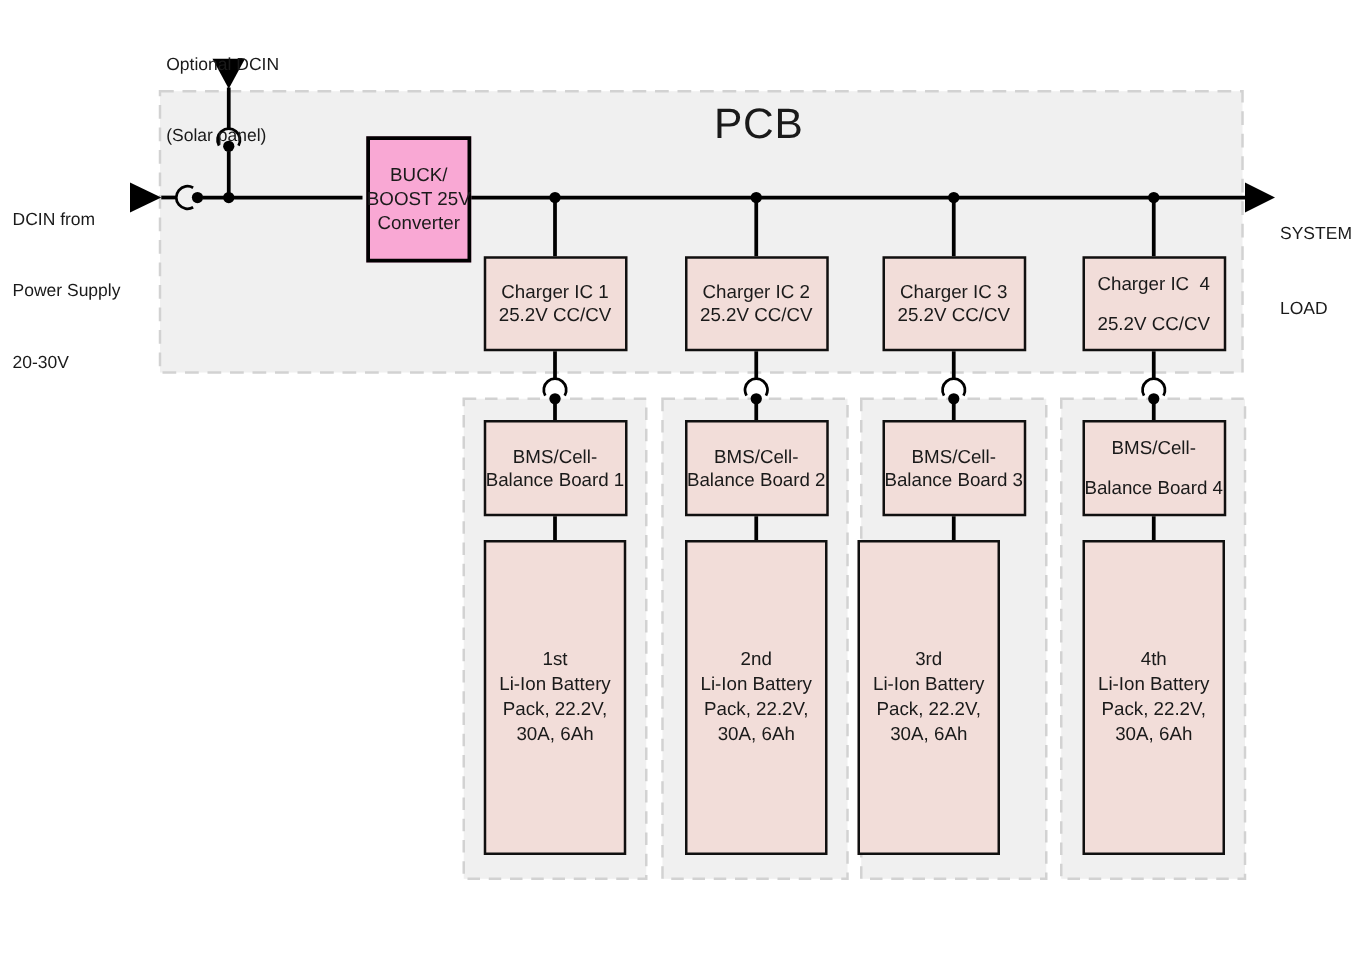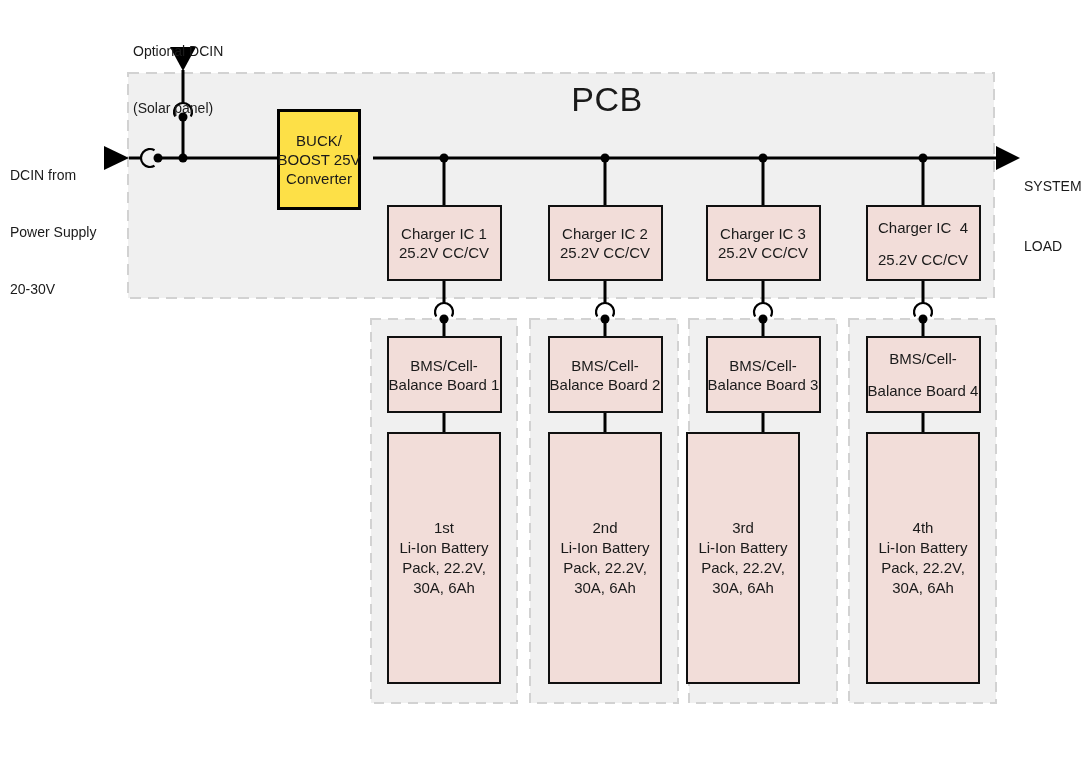--- a/index.html
+++ b/index.html
@@ -9,21 +9,21 @@
     --wire:#000000;
   }
   html,body{margin:0;padding:0;background:#fff;}
   body{width:1087px;height:768px;font-family:"Liberation Sans",sans-serif;color:#1a1a1a;}
   .stage{position:relative;width:1087px;height:768px;overflow:hidden;background:#fff;}
   svg.wires{position:absolute;left:0;top:0;z-index:1;}
 
   .box{position:absolute;z-index:2;display:flex;flex-direction:column;align-items:center;
        justify-content:center;text-align:center;font-size:15px;line-height:19px;box-sizing:border-box;}
   .box .line{white-space:pre;}
-  .buck{left:277px;top:109px;width:84px;height:101px;background:#fde047;border:3px solid #000;}
+  .buck{left:293px;top:109px;width:84px;height:101px;background:#f9a8d4;border:3px solid #000;}
   .charger{top:205px;width:115px;height:76px;background:var(--block_fill);border:2.5px solid #101010;}
   .bms{top:336px;width:115px;height:77px;background:var(--block_fill);border:2.5px solid #101010;}
   .battery{top:432px;width:114px;height:252px;background:var(--block_fill);border:2.5px solid #101010;line-height:20px;}
 
   .col1 .charger,.col1 .bms{left:386.5px;} .col1 .battery{left:387px;}
   .col2 .charger,.col2 .bms{left:547.5px;} .col2 .battery{left:548px;}
   .col3 .charger,.col3 .bms{left:705.5px;} .col3 .battery{left:686px;}
   .col4 .charger,.col4 .bms{left:865.5px;gap:13px;} .col4 .battery{left:866px;}
 
   .lbl{position:absolute;z-index:3;font-size:14px;line-height:19px;white-space:pre;}

